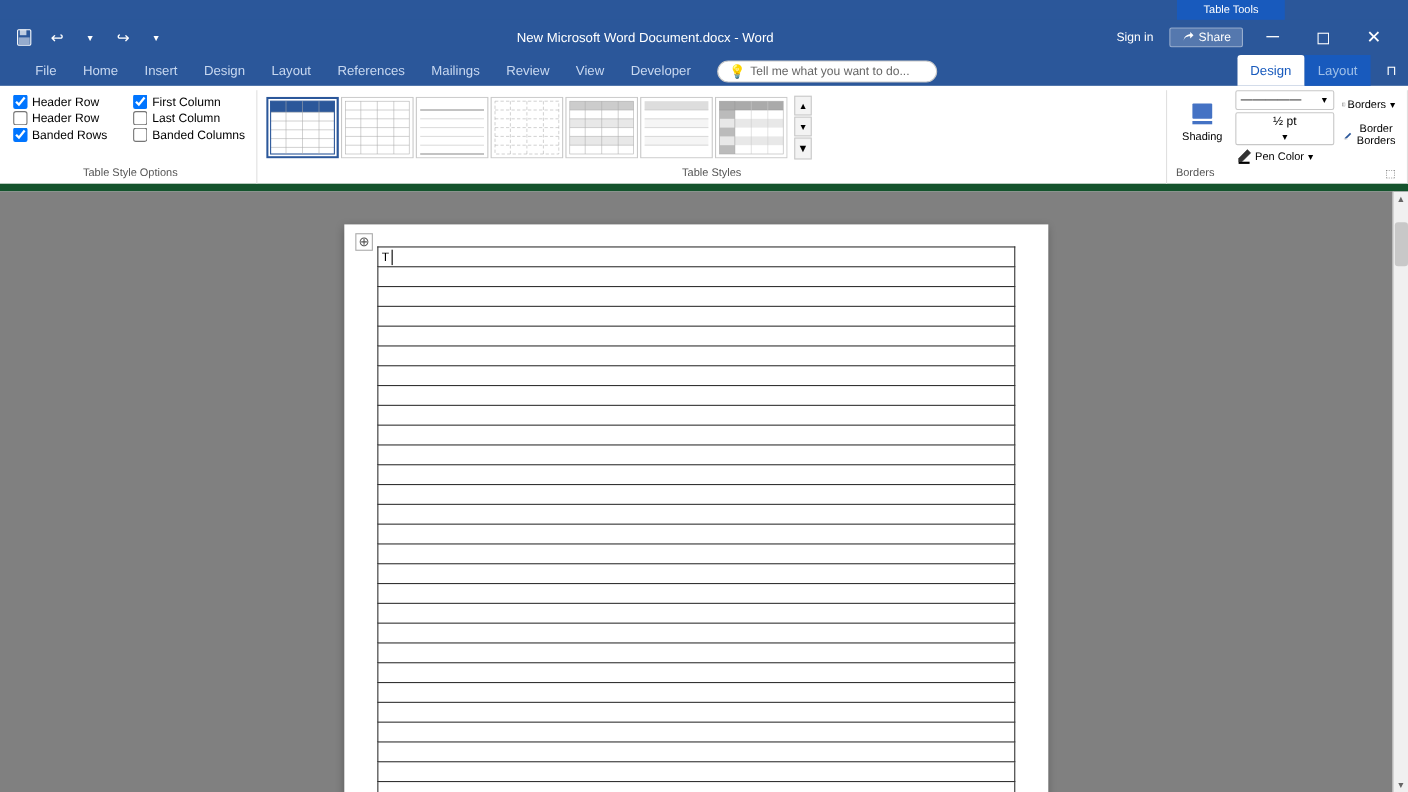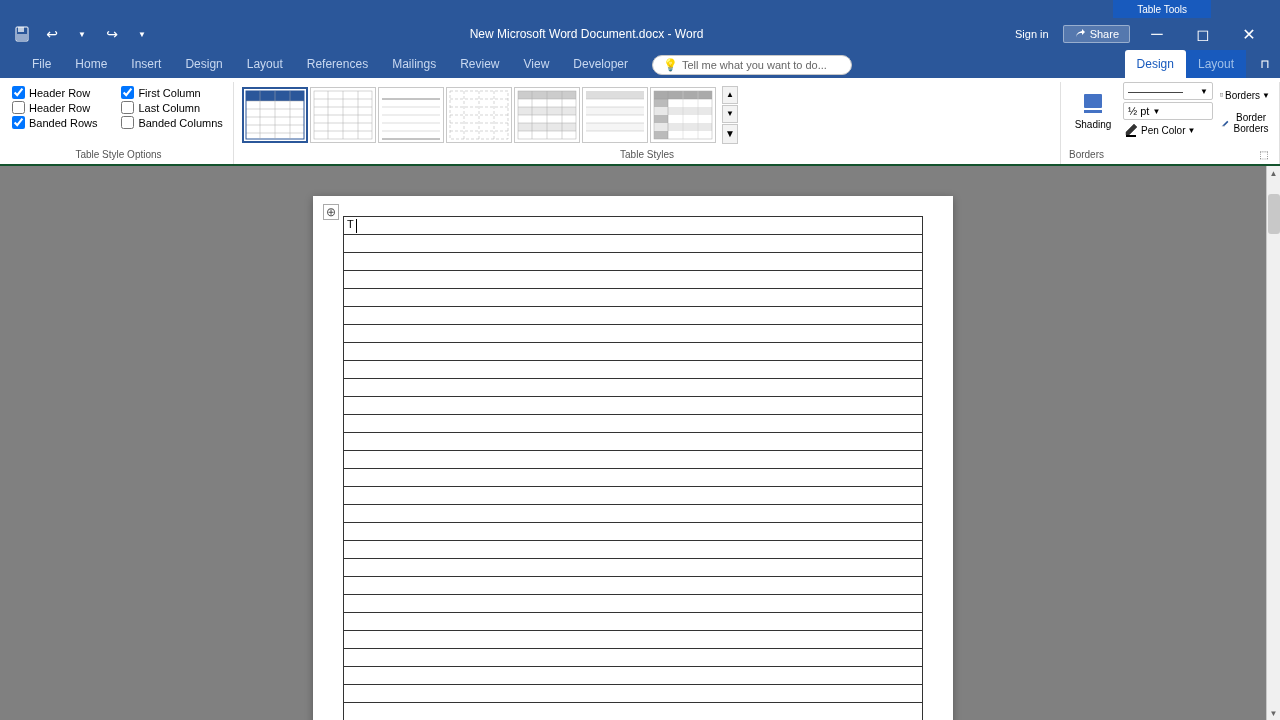--- a/index.html
+++ b/index.html
@@ -32,21 +32,21 @@
       color: #185abd;
     }
 
     
     .ribbon-content {
       background: #fff;
       display: flex;
       align-items: stretch;
       padding: 4px 0 0 4px;
       min-height: 88px;
-      border-bottom: 2px solid #14532d;
+      border-bottom: 7px solid #14532d;
     }
 
     
     .ribbon-group {
       display: flex;
       flex-direction: column;
       align-items: stretch;
       border-right: 1px solid #e0e0e0;
       padding: 0 8px 2px 8px;
       min-width: fit-content;
@@ -288,21 +288,21 @@
   </style>
 </head>
 <body>
 
 <div class="main-layout">
 
   <div style="background:#2b579a; position:relative;">
 
     <div style="display:flex; height:18px; background:#2b579a;">
       <div style="flex:1;"></div>
-      <div style="background:#185abd; color:white; font-size:10px; padding:0 24px; display:flex; align-items:center; margin-right:69px;">
+      <div style="background:#185abd; color:white; font-size:10px; padding:0 24px; display:flex; align-items:center; margin-right:112px;">
         <span>Table Tools</span>
       </div>
     </div>
 
     <div style="display:flex; align-items:center; height:32px; padding:0 8px;">
 
       <div style="display:flex; align-items:center; gap:2px; margin-right:8px;">
         <button class="qat-btn" title="Save">
           <svg width="16" height="16" viewBox="0 0 16 16" fill="white">
             <rect x="2" y="1" width="12" height="14" rx="1" fill="none" stroke="white" stroke-width="1"></rect>
@@ -562,21 +562,21 @@
         <div style="display:flex; flex-direction:column; gap:2px; justify-content:center;">
 
           <div style="display:flex; align-items:center; gap:2px;">
             <button class="small-btn" style="width:90px; border:1px solid #c8c8c8; justify-content:space-between; padding:2px 4px;">
               <span>—————</span>
               <span class="dd-arrow">▼</span>
             </button>
           </div>
 
           <div style="display:flex; align-items:center; gap:2px;">
-            <button class="small-btn" style="width:90px; border:1px solid #c8c8c8; padding:2px 4px;">
+            <button class="small-btn" style="width:90px; border:1px solid #c8c8c8; padding:2px 4px;flex-direction:column;">
               <span>½ pt</span>
               <span class="dd-arrow">▼</span>
             </button>
           </div>
 
           <div class="pen-color-row">
             <svg width="16" height="16" viewBox="0 0 16 16">
               <path d="M11 2L14 5L6 13H3V10L11 2Z" fill="#333" stroke="#333" stroke-width="0.5"></path>
               <rect x="3" y="13" width="10" height="2" fill="black"></rect>
             </svg>

